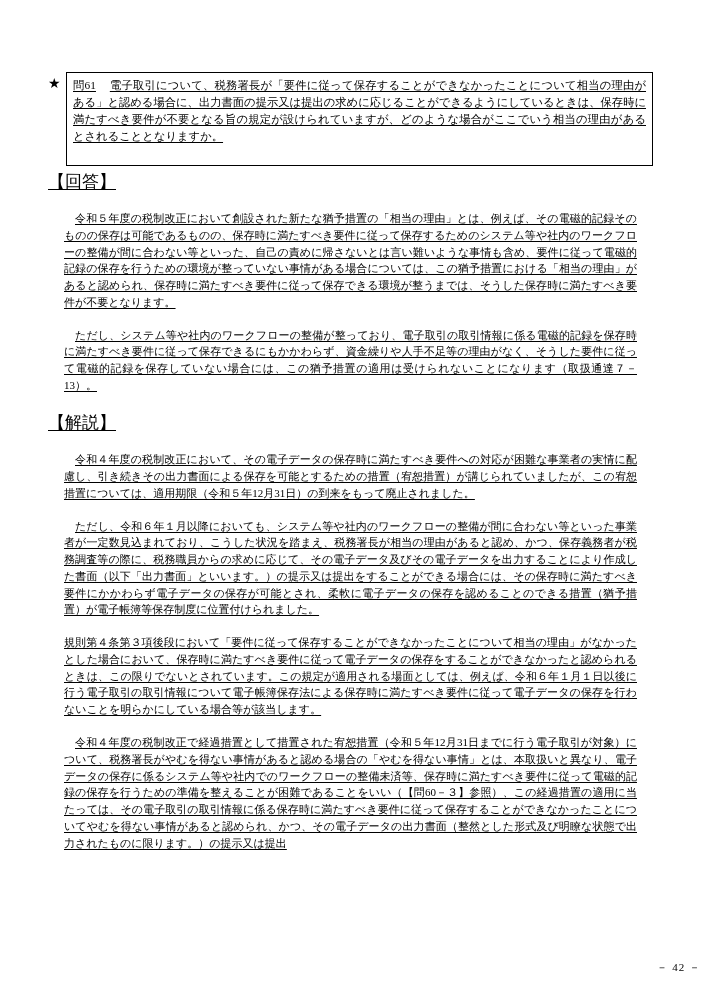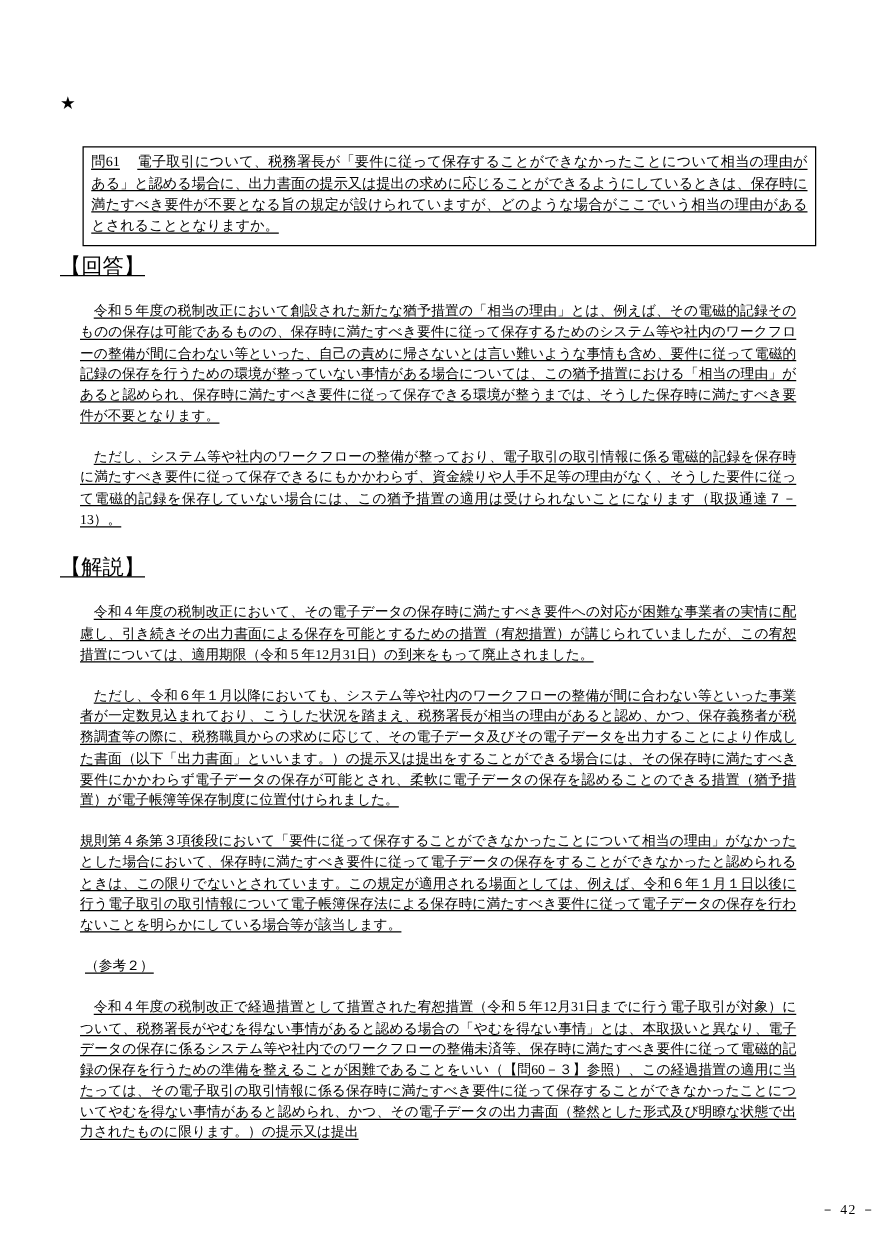--- a/index.html
+++ b/index.html
@@ -33,23 +33,22 @@
     font-size: 14px;
     line-height: 14px;
     width: 18px;
     flex: 0 0 18px;
     padding-top: 5px;
     color: #000;
   }
   .qbox {
     flex: 1 1 auto;
     border: 1px solid #000;
-    padding: 4px 6px 5px 6px;
+    padding: 4px 6px 19px 6px;
     box-sizing: border-box;
-    margin-top: 45px;
   }
   .qtext {
     font-size: 11.3px;
     line-height: 1.52;
     text-align: justify;
     text-justify: inter-ideograph;
     text-decoration: underline;
     text-underline-offset: 2px;
   }
   .qlabel {
@@ -110,17 +109,16 @@
   <div class="sechead">【回答】</div>
   <p class="para">令和５年度の税制改正において創設された新たな猶予措置の「相当の理由」とは、例えば、その電磁的記録そのものの保存は可能であるものの、保存時に満たすべき要件に従って保存するためのシステム等や社内のワークフローの整備が間に合わない等といった、自己の責めに帰さないとは言い難いような事情も含め、要件に従って電磁的記録の保存を行うための環境が整っていない事情がある場合については、この猶予措置における「相当の理由」があると認められ、保存時に満たすべき要件に従って保存できる環境が整うまでは、そうした保存時に満たすべき要件が不要となります。</p>
   <p class="para">ただし、システム等や社内のワークフローの整備が整っており、電子取引の取引情報に係る電磁的記録を保存時に満たすべき要件に従って保存できるにもかかわらず、資金繰りや人手不足等の理由がなく、そうした要件に従って電磁的記録を保存していない場合には、この猶予措置の適用は受けられないことになります（取扱通達７－13）。</p>
 
   <div class="sechead">【解説】</div>
   <p class="para">令和４年度の税制改正において、その電子データの保存時に満たすべき要件への対応が困難な事業者の実情に配慮し、引き続きその出力書面による保存を可能とするための措置（宥恕措置）が講じられていましたが、この宥恕措置については、適用期限（令和５年12月31日）の到来をもって廃止されました。</p>
   <p class="para">ただし、令和６年１月以降においても、システム等や社内のワークフローの整備が間に合わない等といった事業者が一定数見込まれており、こうした状況を踏まえ、税務署長が相当の理由があると認め、かつ、保存義務者が税務調査等の際に、税務職員からの求めに応じて、その電子データ及びその電子データを出力することにより作成した書面（以下「出力書面」といいます。）の提示又は提出をすることができる場合には、その保存時に満たすべき要件にかかわらず電子データの保存が可能とされ、柔軟に電子データの保存を認めることのできる措置（猶予措置）が電子帳簿等保存制度に位置付けられました。</p>
 
   <p class="para noindent">規則第４条第３項後段において「要件に従って保存することができなかったことについて相当の理由」がなかったとした場合において、保存時に満たすべき要件に従って電子データの保存をすることができなかったと認められるときは、この限りでないとされています。この規定が適用される場面としては、例えば、令和６年１月１日以後に行う電子取引の取引情報について電子帳簿保存法による保存時に満たすべき要件に従って電子データの保存を行わないことを明らかにしている場合等が該当します。</p>
 
-  <p class="para ref">（参考２）</p>
   <p class="para">令和４年度の税制改正で経過措置として措置された宥恕措置（令和５年12月31日までに行う電子取引が対象）について、税務署長がやむを得ない事情があると認める場合の「やむを得ない事情」とは、本取扱いと異なり、電子データの保存に係るシステム等や社内でのワークフローの整備未済等、保存時に満たすべき要件に従って電磁的記録の保存を行うための準備を整えることが困難であることをいい（【問60－３】参照）、この経過措置の適用に当たっては、その電子取引の取引情報に係る保存時に満たすべき要件に従って保存することができなかったことについてやむを得ない事情があると認められ、かつ、その電子データの出力書面（整然とした形式及び明瞭な状態で出力されたものに限ります。）の提示又は提出</p>
 
   <div class="pagenum">－ 42 －</div>
 </div>
 
 </body></html>

